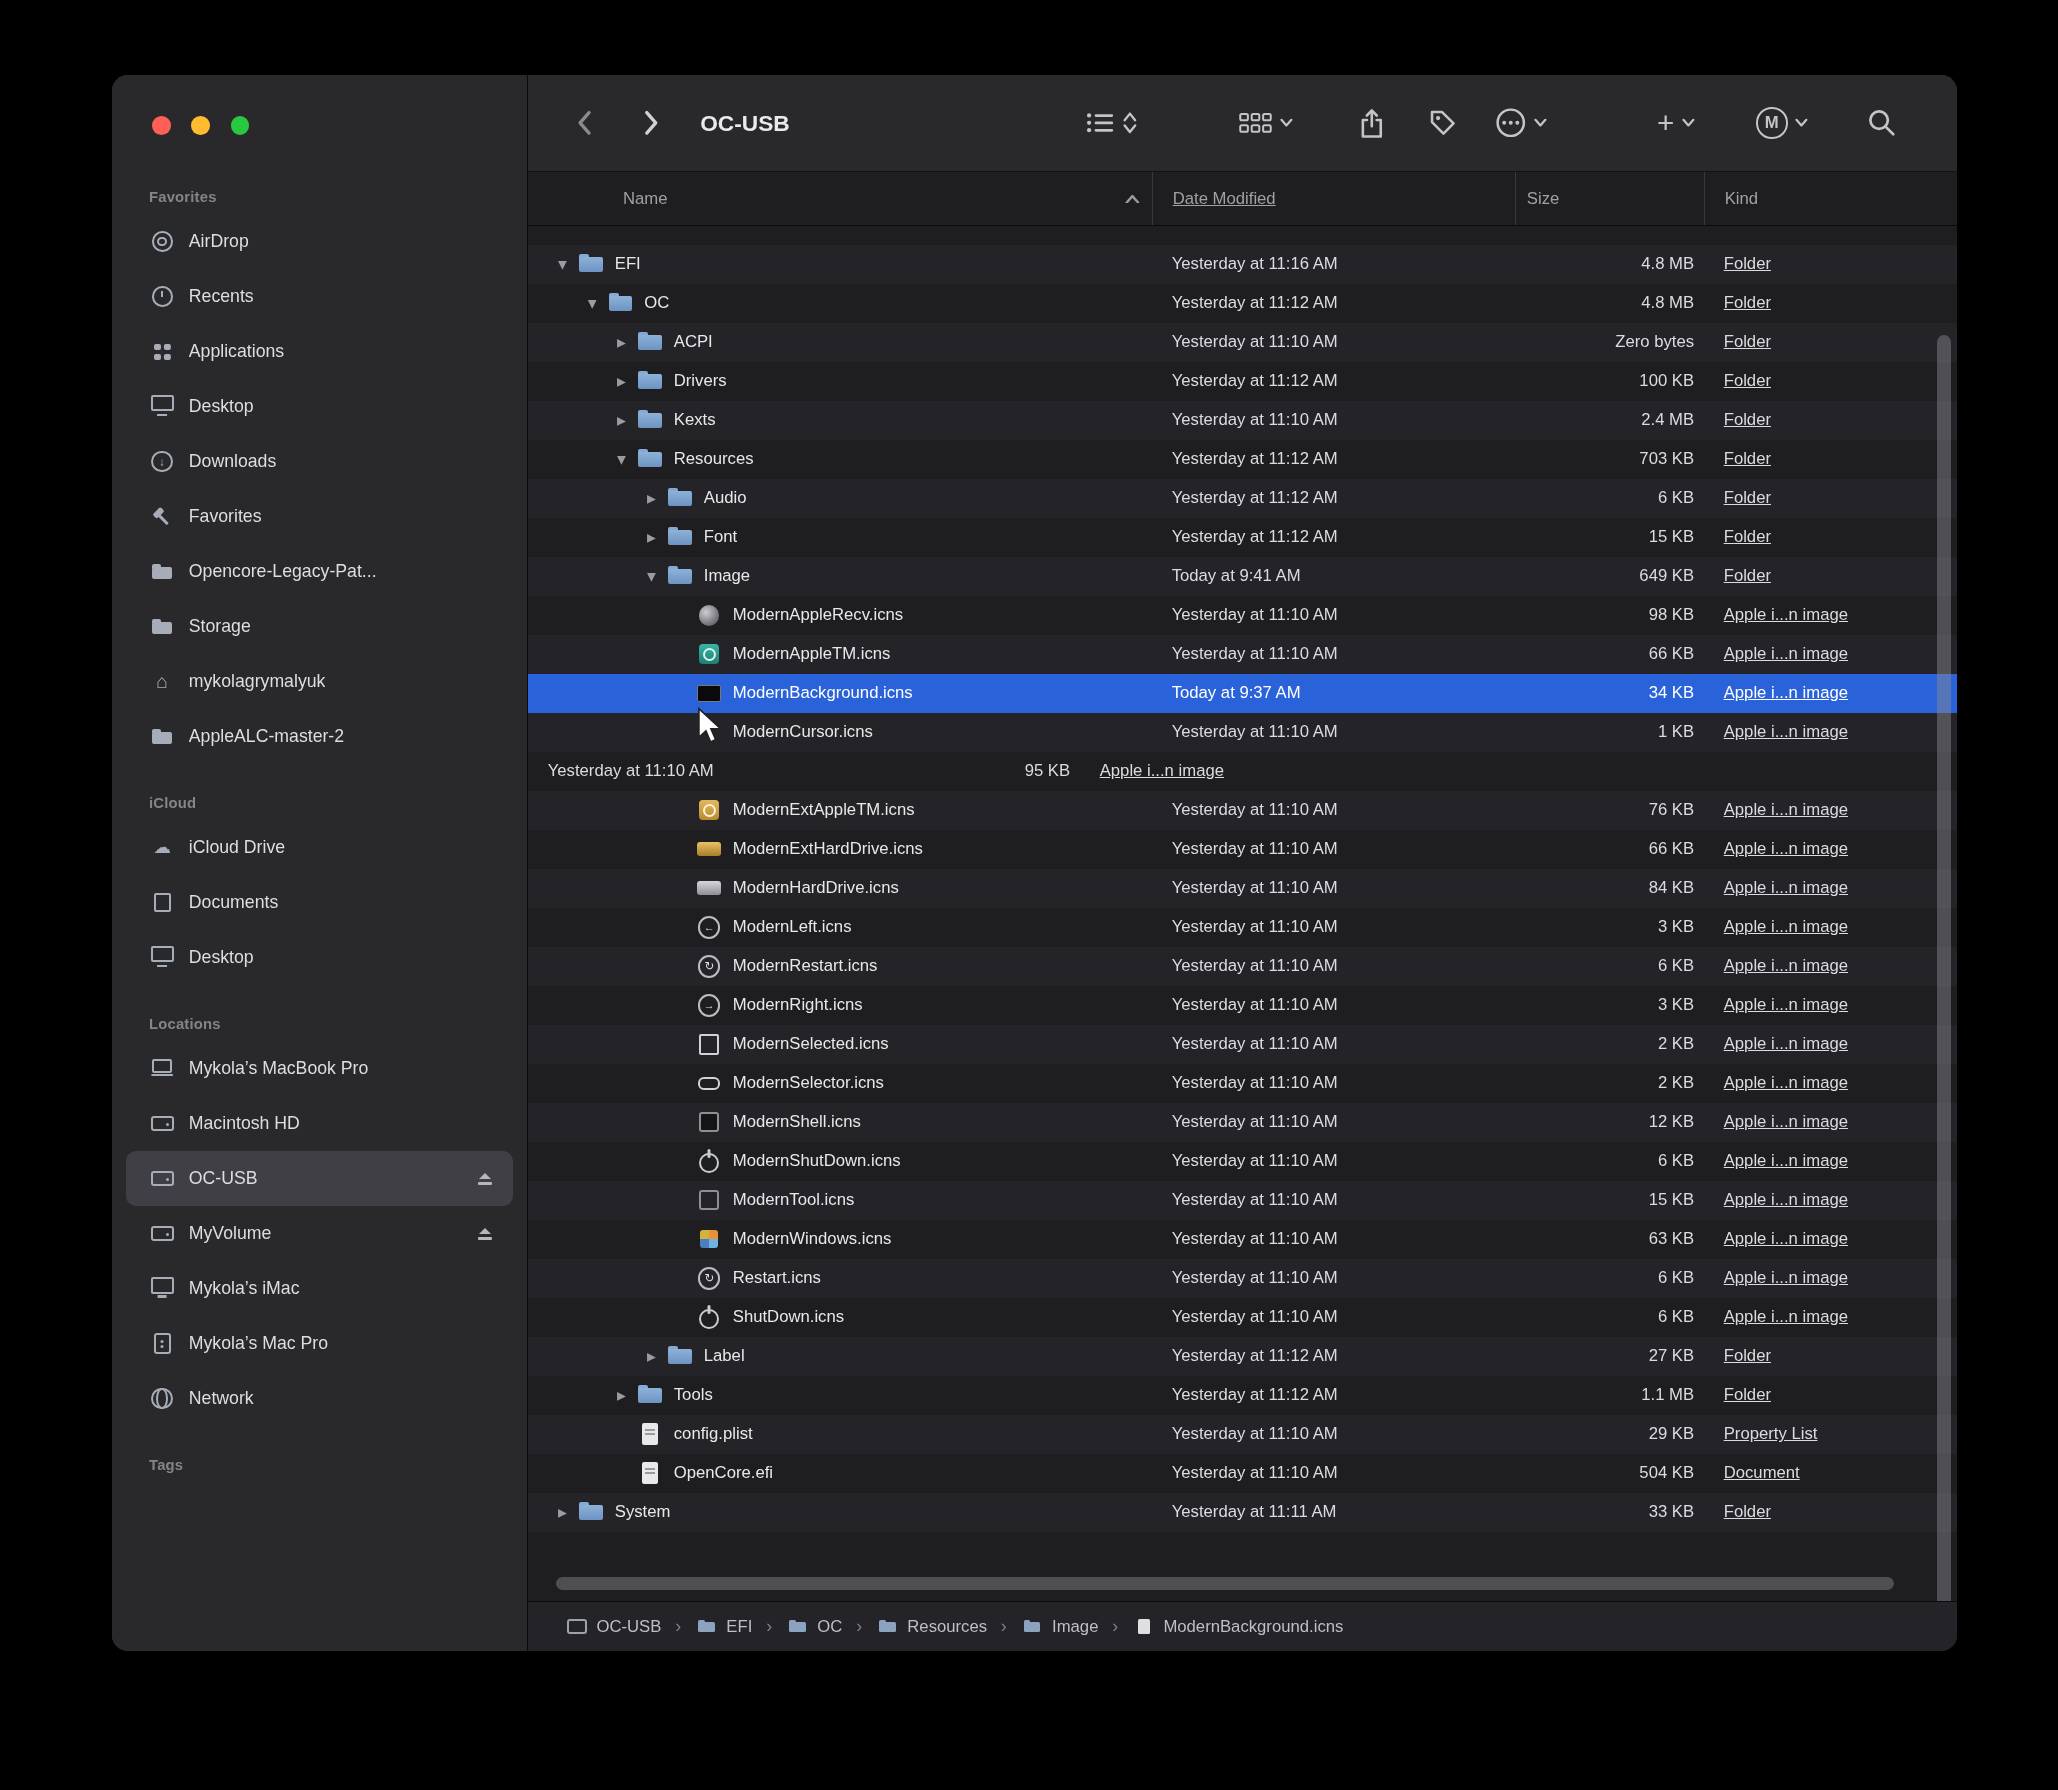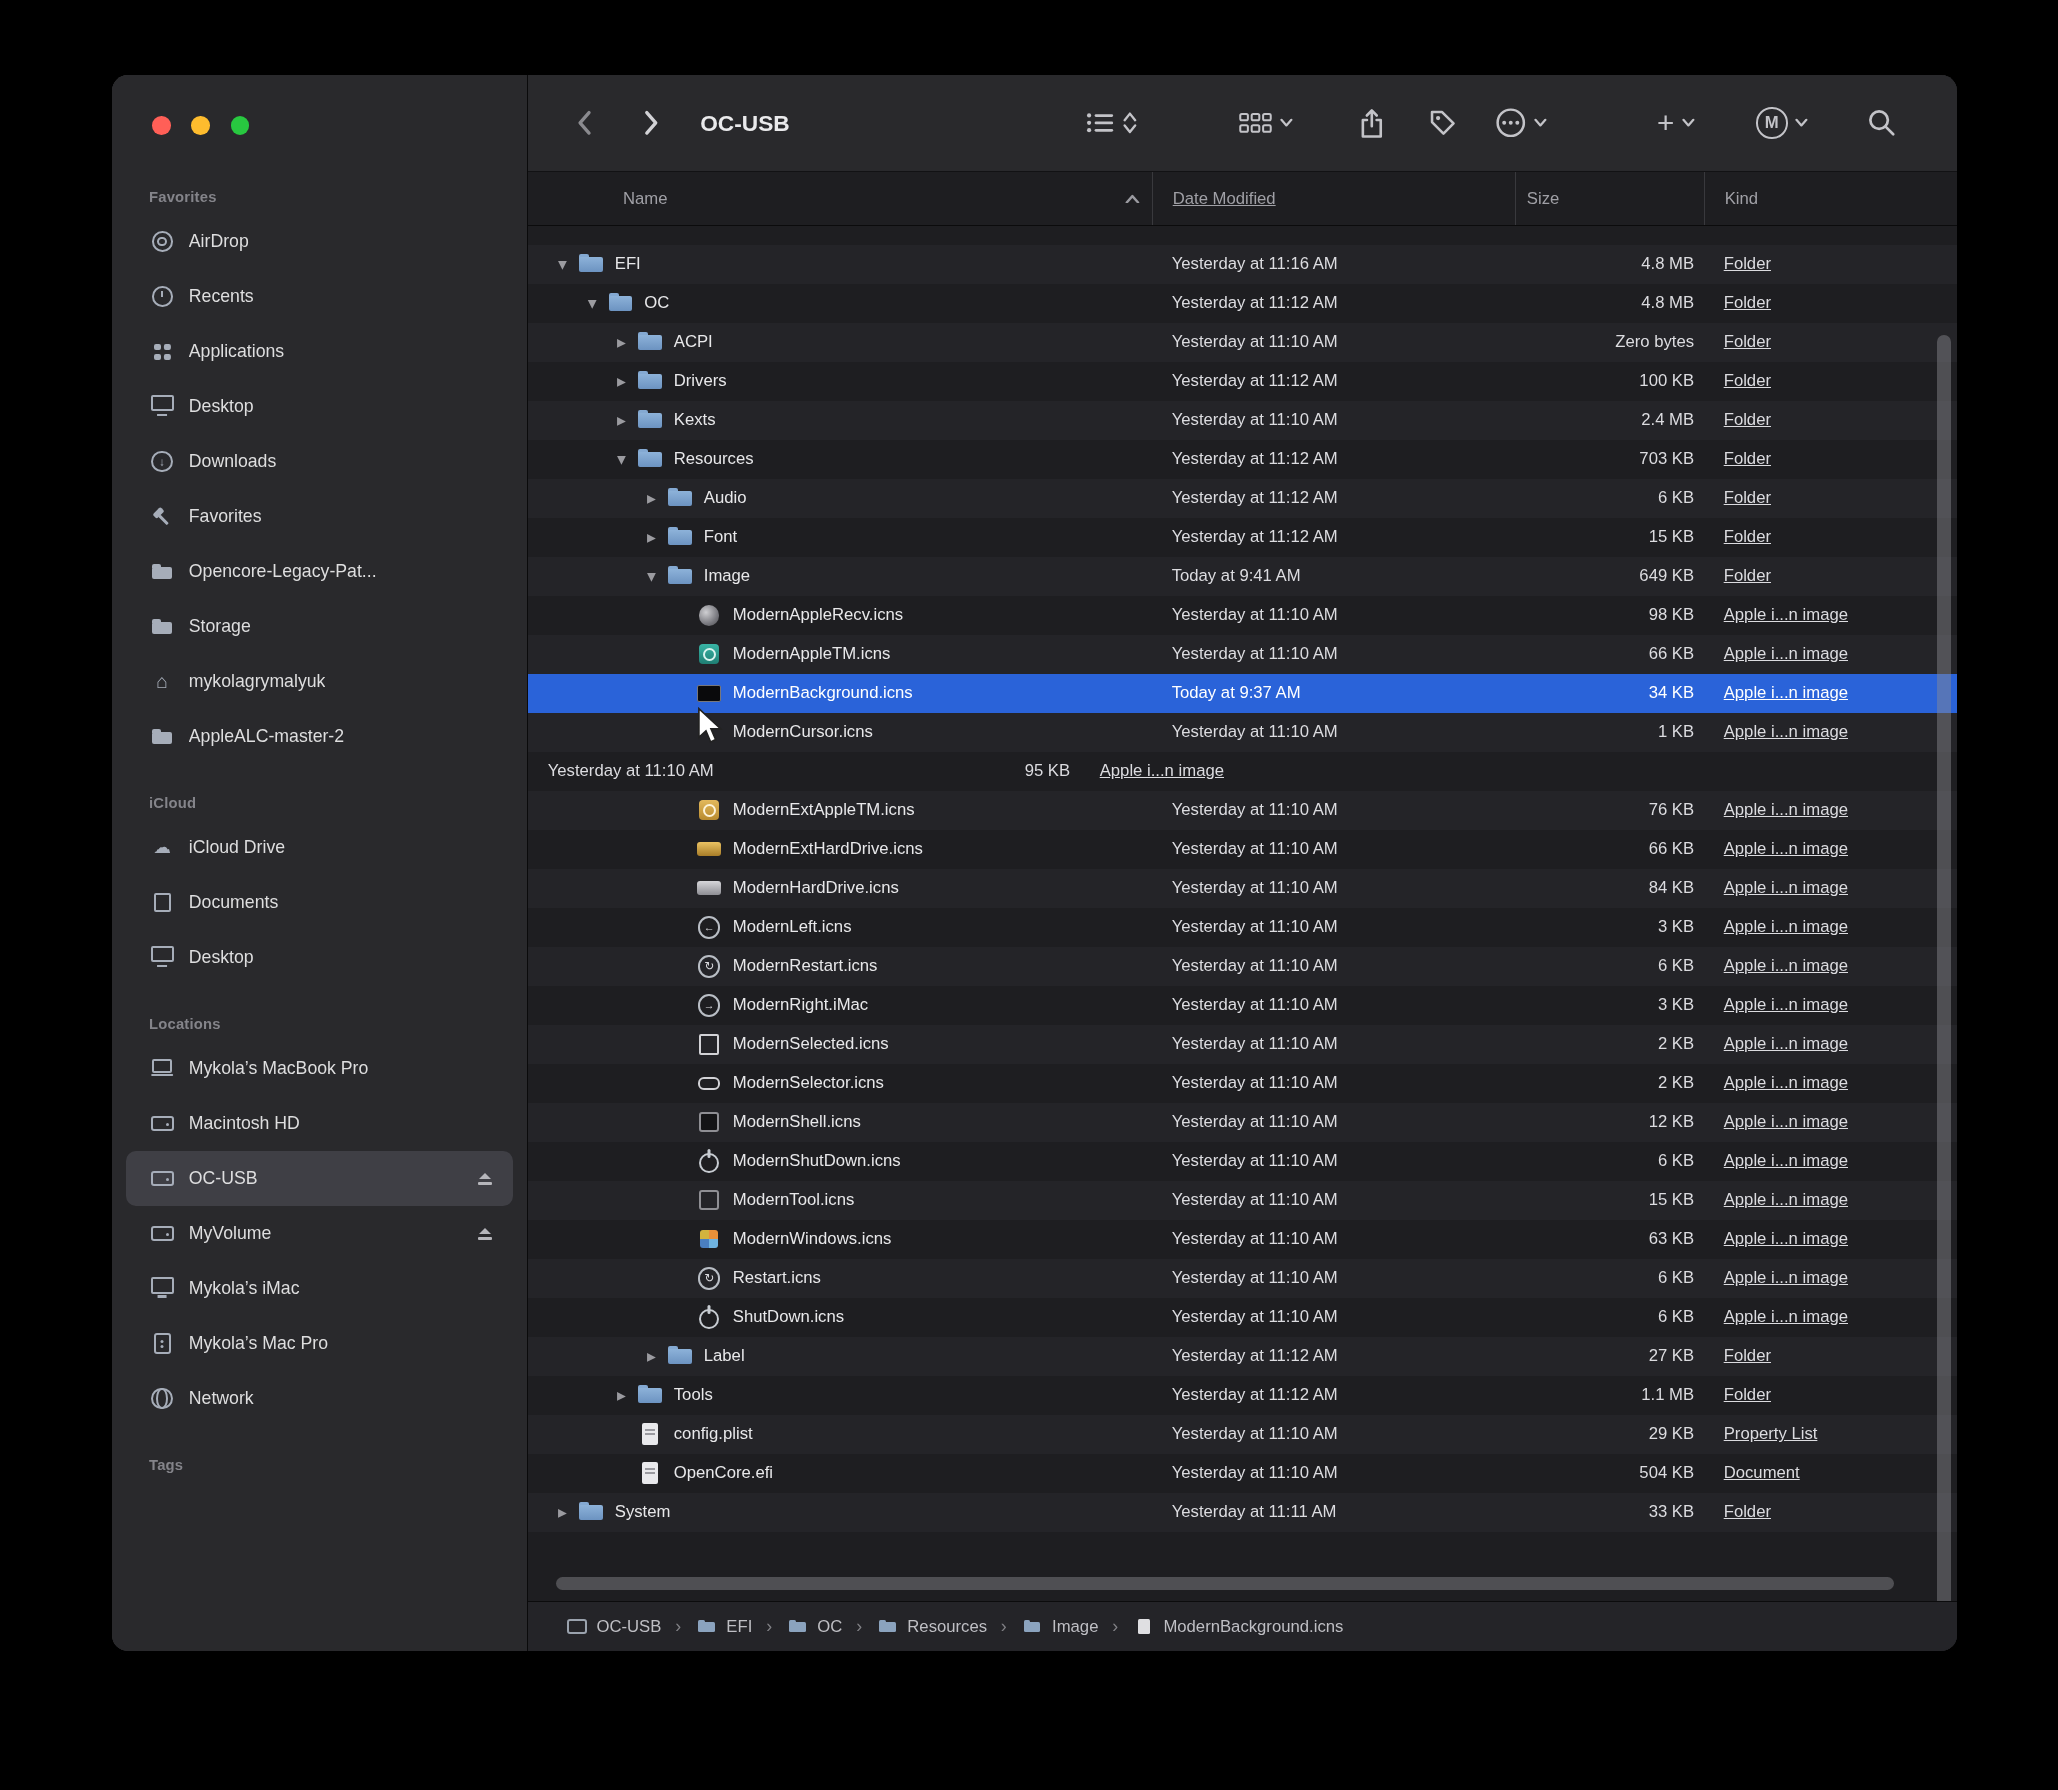--- a/index.html
+++ b/index.html
@@ -593,21 +593,21 @@
             </div>
             <div class="cell c-date">Yesterday at 11:10 AM</div>
             <div class="cell c-size">6 KB</div>
             <div class="cell c-kind">Apple i...n image</div>
           </div>
             <div class="frow">
             <div class="cell c-name">
               <span class="ind ind-4"></span>
               <span class="disc disc-none"></span>
               <span class="fic ic-right"></span>
-              <span class="fname">ModernRight.iMac</span>
+              <span class="fname">ModernRight.icns</span>
             </div>
             <div class="cell c-date">Yesterday at 11:10 AM</div>
             <div class="cell c-size">3 KB</div>
             <div class="cell c-kind">Apple i...n image</div>
           </div>
             <div class="frow">
             <div class="cell c-name">
               <span class="ind ind-4"></span>
               <span class="disc disc-none"></span>
               <span class="fic ic-selected"></span>

